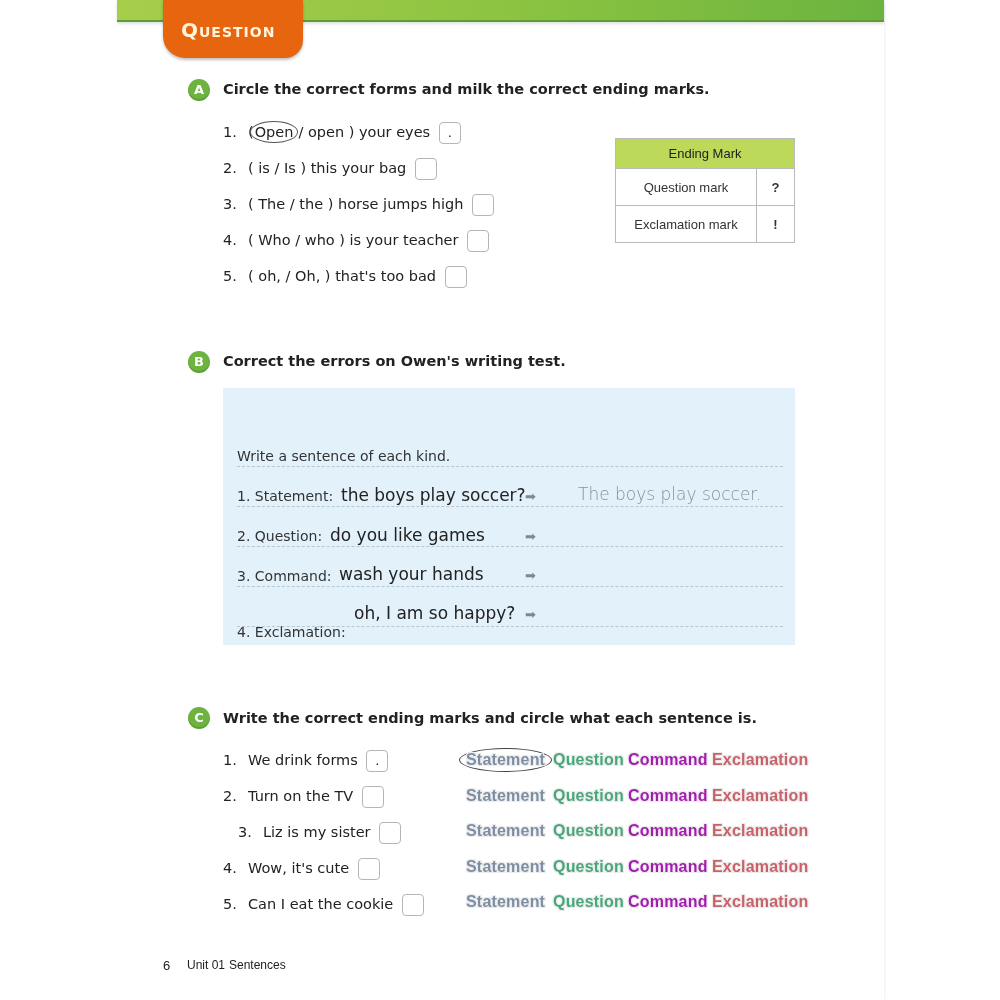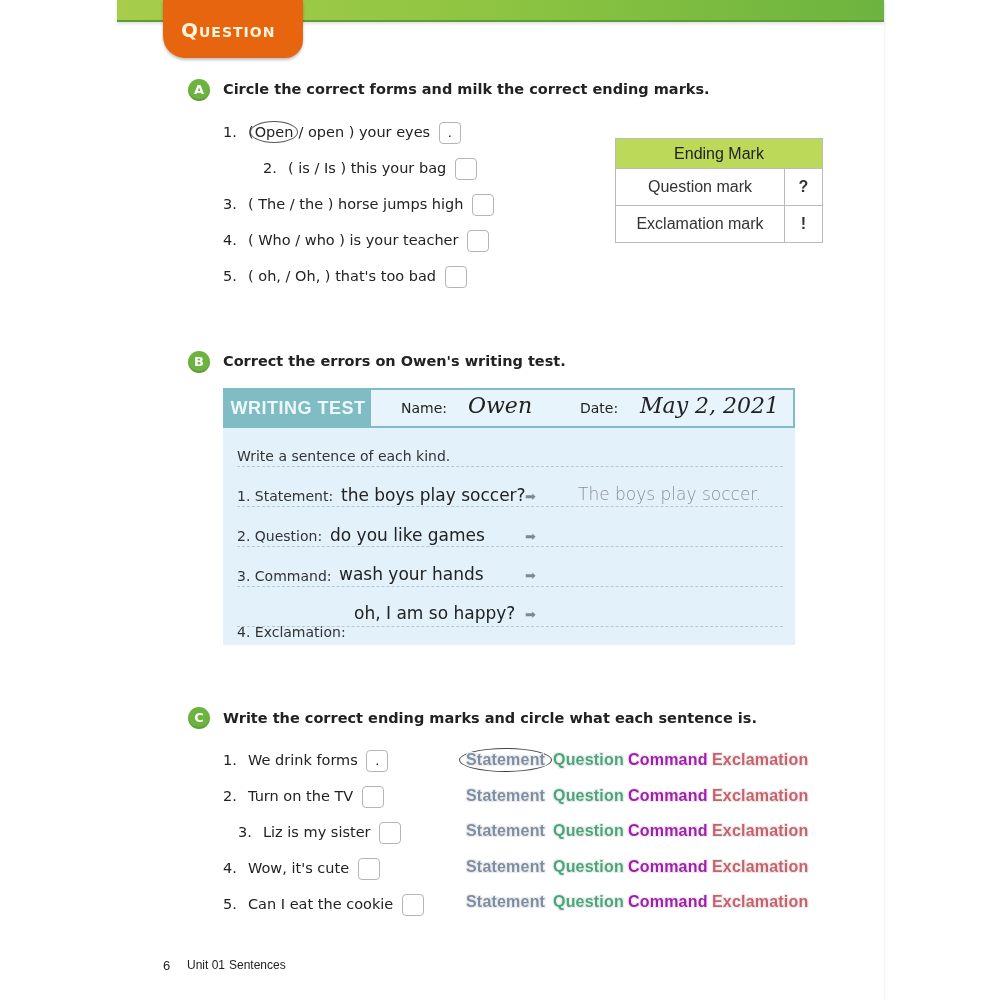--- a/index.html
+++ b/index.html
@@ -20,22 +20,22 @@
                color:#fff; font-weight:bold; font-size:13px; text-align:center; line-height:22px;
                box-shadow: inset 0 -2px 0 rgba(0,0,0,0.12); }
   .sec-title { position:absolute; font-size:14.5px; font-weight:bold; color:#222; }
   .item { position:absolute; font-size:14.5px; color:#222; white-space:nowrap; }
   .item .num { display:inline-block; width:25px; }
   .box { display:inline-block; width:22px; height:22px; border:1.5px solid #b5b5b5; border-radius:4px;
          vertical-align:middle; margin-left:4px; text-align:center; line-height:20px; font-size:13px;
          background:#fff; box-sizing:border-box; }
   .circled { border:1.4px solid #555; border-radius:50%; padding:2px 4px; margin-left:-4px; }
   
-  .em-table { position:absolute; left:615px; top:138px; width:208px; border-collapse:collapse;
-              font-family:"Liberation Sans", sans-serif; font-size:16px; }
+  .em-table { position:absolute; left:615px; top:138px; width:180px; border-collapse:collapse;
+              font-family:"Liberation Sans", sans-serif; font-size:13px; }
   .em-table th { background:#bcd95a; height:27px; font-weight:normal; color:#222; border:1px solid #bbb; }
   .em-table td { border:1px solid #bbb; height:34px; text-align:center; color:#333; }
   .em-table td.mark { width:35px; font-weight:bold; }
   
   .wt { position:absolute; left:223px; top:388px; width:572px; height:257px; background:#e2f1fa; }
   .wt-header { position:absolute; left:0; top:0; width:572px; height:40px; border:2px solid #7fbcc4;
                box-sizing:border-box; background:#e8f4fb; }
   .wt-label { position:absolute; left:0; top:0; width:146px; height:36px; background:#7fbcc4; color:#eef8fa;
               font-family:"Liberation Sans", sans-serif; font-weight:bold; font-size:18px;
               line-height:36px; text-align:center; letter-spacing:0.5px; }
@@ -71,21 +71,21 @@
   <span>Question</span>
 </div>
 
 <div class="sec-badge" style="left:188px;top:79px;">A</div>
 <div class="sec-title" style="left:223px;top:81px;">Circle the correct forms and milk the correct ending marks.</div>
 
 <div class="item" style="left:223px;top:122px;">
   <span class="num">1.</span><span>(</span><span class="circled">Open</span><span>/ open )</span><span> your eyes</span>
   <span class="box">.</span>
 </div>
-<div class="item" style="left:223px;top:158px;margin-left:40px;">
+<div class="item" style="left:223px;top:158px;">
   <span class="num">2.</span><span>( is / Is ) this your bag</span>
   <span class="box"></span>
 </div>
 <div class="item" style="left:223px;top:194px;">
   <span class="num">3.</span><span>( The / the ) horse jumps high</span>
   <span class="box"></span>
 </div>
 <div class="item" style="left:223px;top:230px;">
   <span class="num">4.</span><span>( Who / who ) is your teacher</span>
   <span class="box"></span>
@@ -108,27 +108,20 @@
     <td>Exclamation mark</td>
     <td class="mark">!</td>
   </tr>
 </tbody>
   </table>
 
 <div class="sec-badge" style="left:188px;top:351px;">B</div>
 <div class="sec-title" style="left:223px;top:353px;">Correct the errors on Owen's writing test.</div>
 
 <div class="wt">
-  <div class="wt-header">
-    <div class="wt-label">WRITING TEST</div>
-    <div class="wt-name-lbl">Name:</div>
-    <div class="wt-name-val">Owen</div>
-    <div class="wt-date-lbl">Date:</div>
-    <div class="wt-date-val">May 2, 2021</div>
-  </div>
 
   <div class="wt-text" style="top:60px;">Write a sentence of each kind.</div>
   <div class="wt-line" style="top:78px;"></div>
 
   <div class="wt-text" style="top:100px;">1. Statement:</div>
   <div class="wt-hand" style="left:118px;top:97px;">the boys play soccer?</div>
   <div class="wt-arrow" style="top:101px;">➡</div>
   <div class="wt-answer" style="top:96px;">The boys play soccer.</div>
   <div class="wt-line" style="top:118px;"></div>
 

